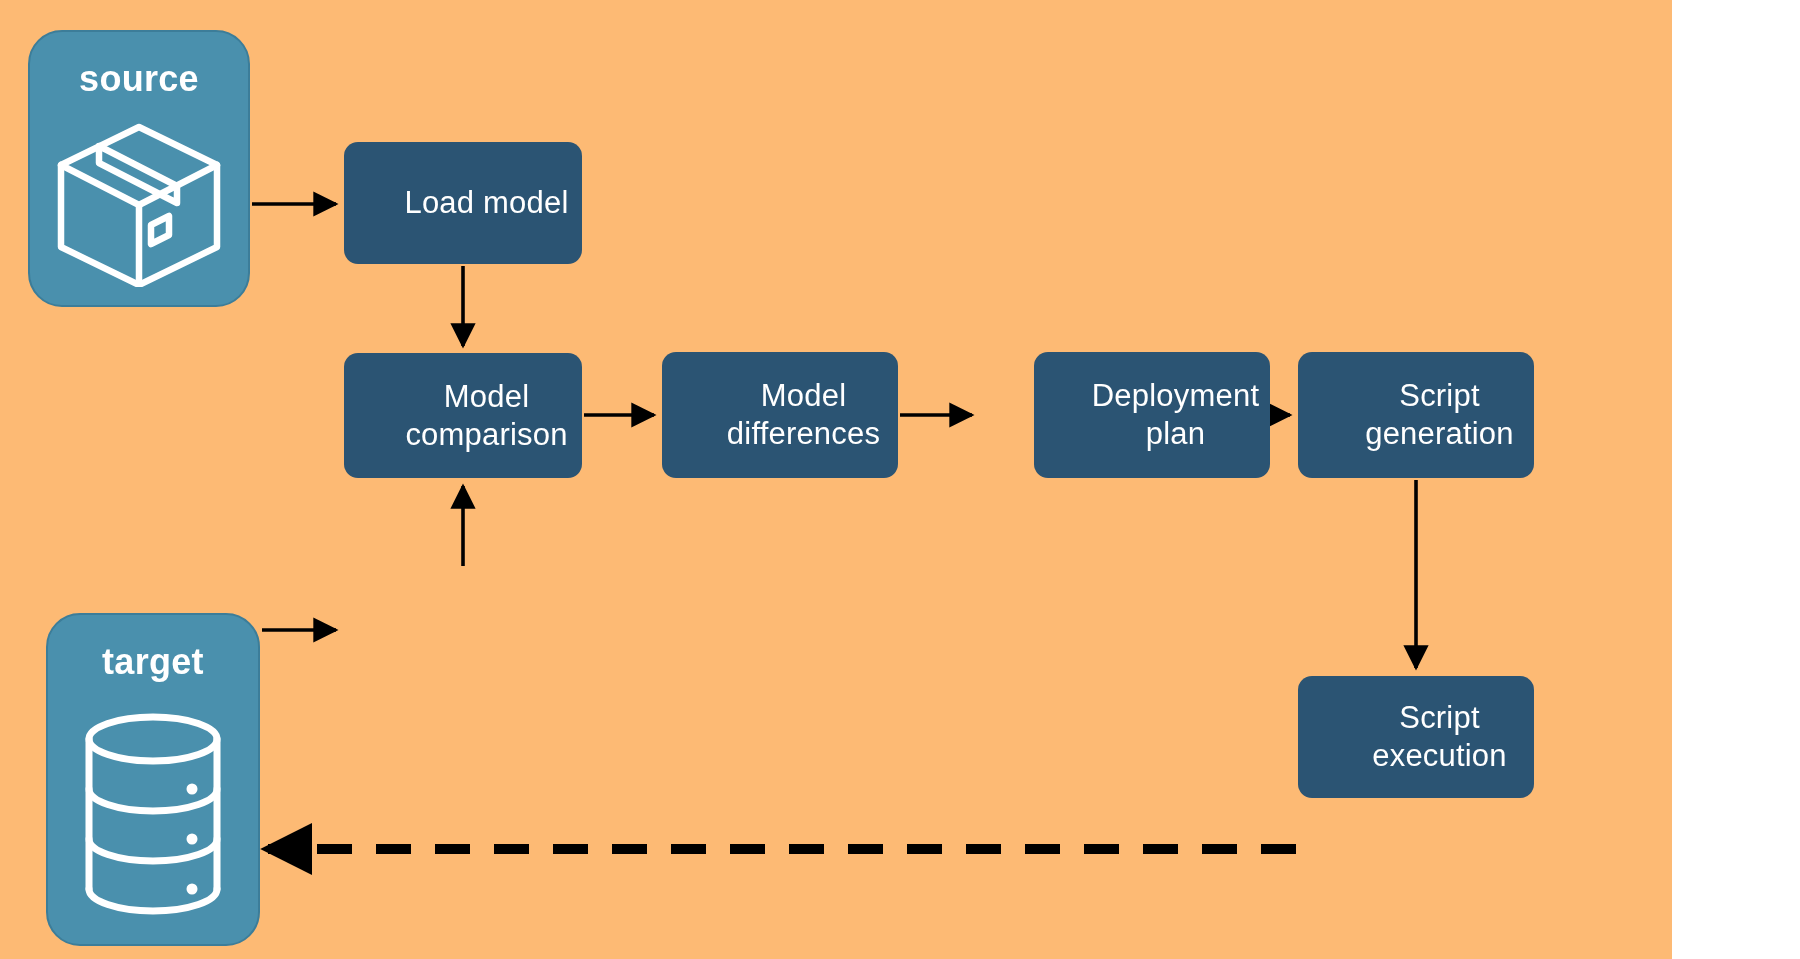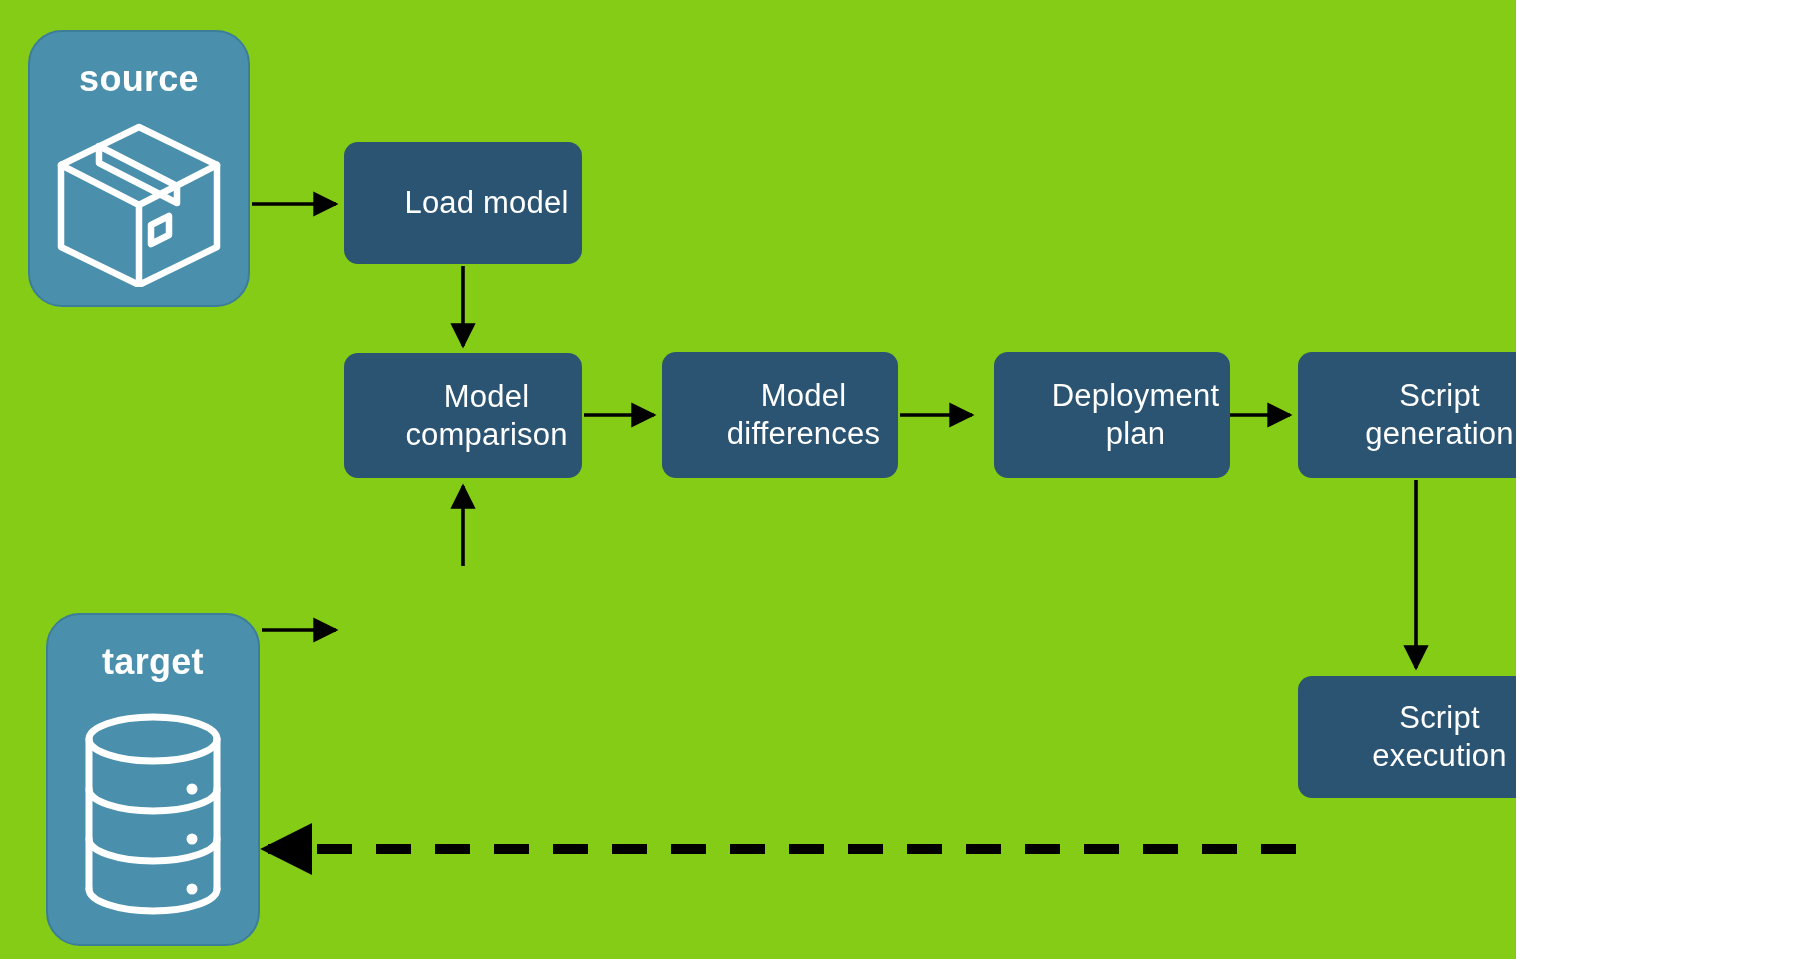--- a/index.html
+++ b/index.html
@@ -5,23 +5,23 @@
   html, body {
     margin: 0;
     padding: 0;
     background: #ffffff;
   }
   body {
     font-family: "Liberation Sans", sans-serif;
   }
   #canvas {
     position: relative;
-    width: 1516px;
+    width: 1672px;
     height: 959px;
-    background: #84cc16;
+    background: #fdba74;
     overflow: hidden;
   }
   #svg-layer {
     position: absolute;
     left: 0;
     top: 0;
     width: 1800px;
     height: 959px;
   }
   .node {
@@ -139,21 +139,21 @@
   <div class="node proc" style="left:344px; top:353px; width:238px; height:125px;">
     <span class="proc-label">Model
 comparison</span>
   </div>
 
   <div class="node proc" style="left:662px; top:352px; width:236px; height:126px;">
     <span class="proc-label">Model
 differences</span>
   </div>
 
-  <div class="node proc" style="left:994px; top:352px; width:236px; height:126px;">
+  <div class="node proc" style="left:1034px; top:352px; width:236px; height:126px;">
     <span class="proc-label">Deployment
 plan</span>
   </div>
 
   <div class="node proc" style="left:1298px; top:352px; width:236px; height:126px;">
     <span class="proc-label">Script
 generation</span>
   </div>
 
 

